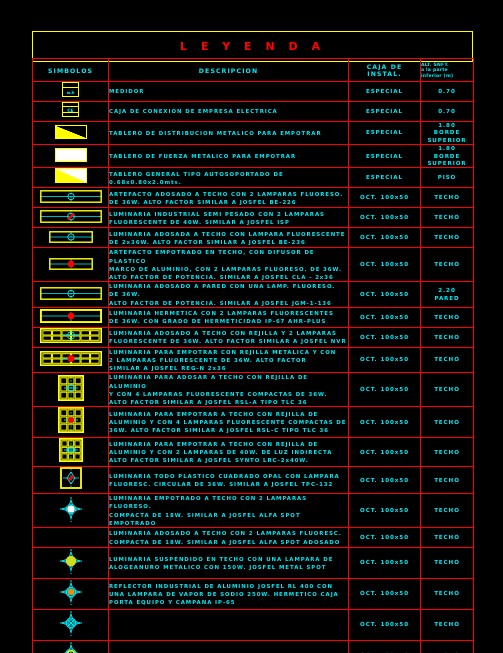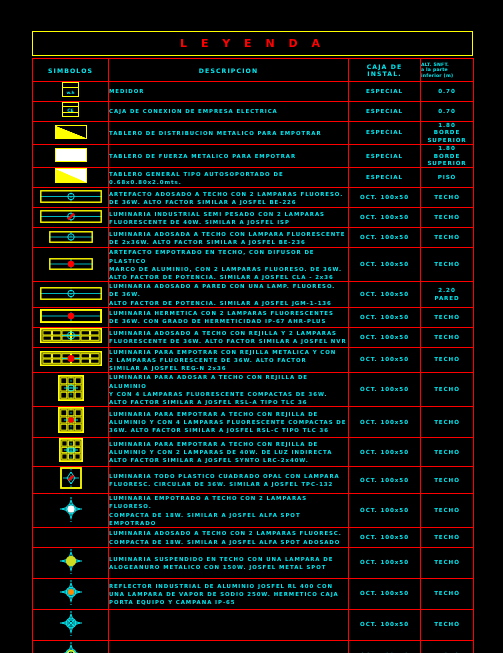--- a/index.html
+++ b/index.html
@@ -22,21 +22,21 @@
     height: 653px;
     background: #000000;
   }
 
   
   #title-bar {
     position: absolute;
     left: 32px;
     top: 31px;
     width: 441px;
-    height: 25px;
+    height: 31px;
     border: 1px solid #ffff00;
     box-sizing: border-box;
     display: flex;
     align-items: center;
     justify-content: center;
   }
   #title-text {
     color: #ff0000;
     font-size: 11px;
     font-weight: bold;

